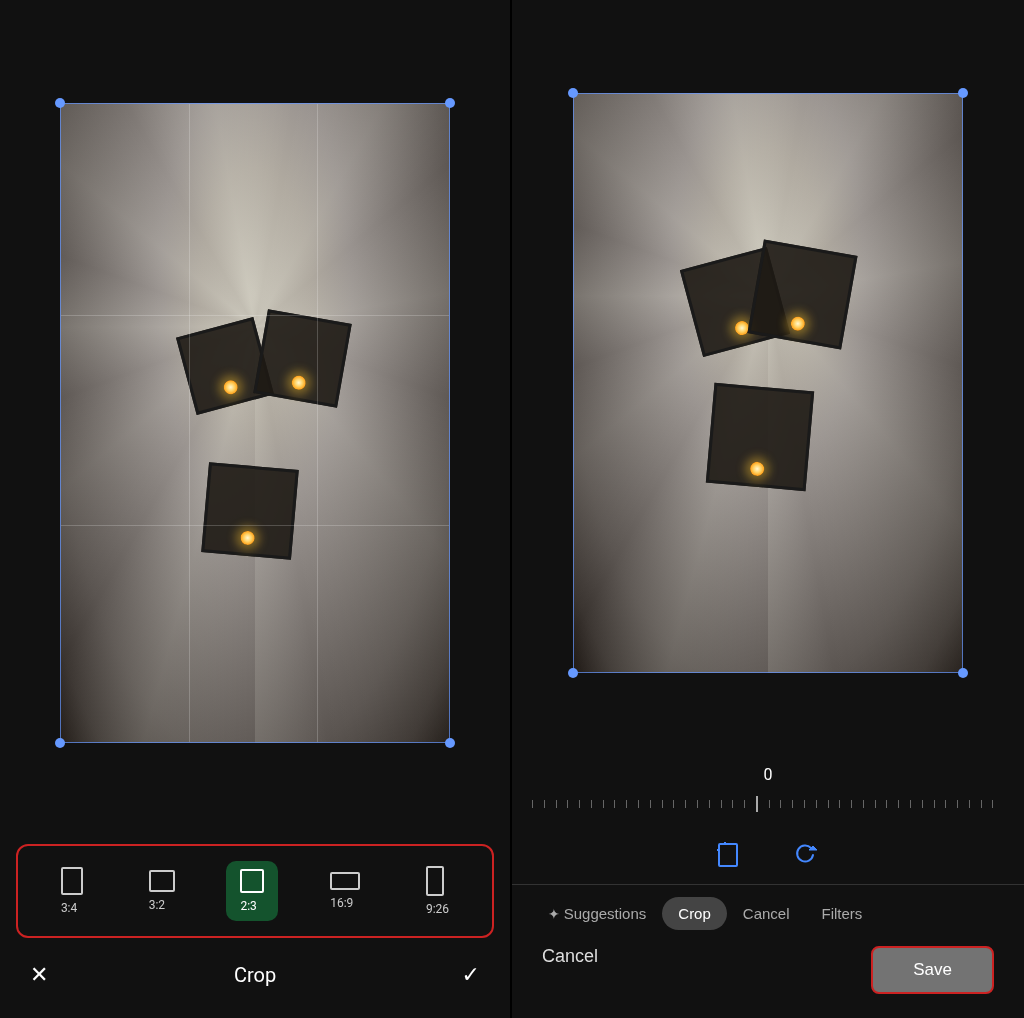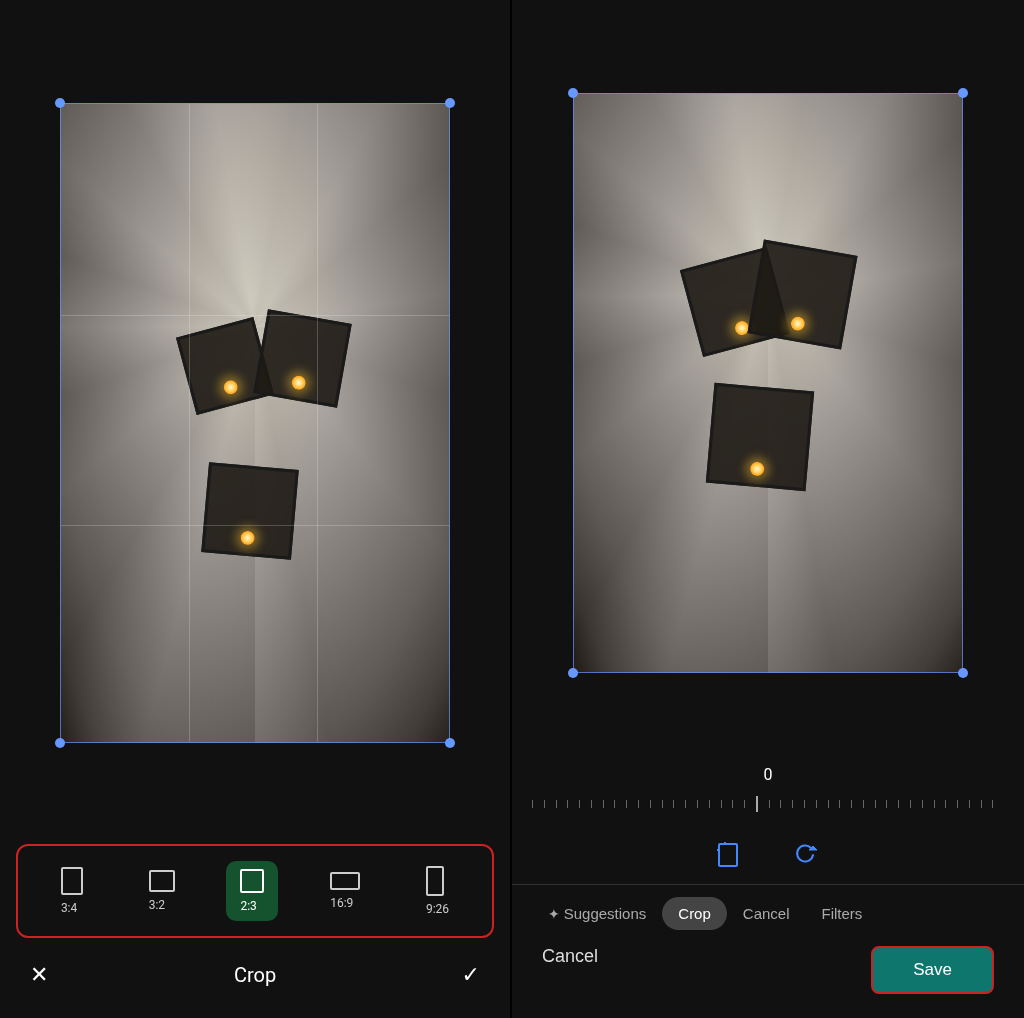--- a/index.html
+++ b/index.html
@@ -411,21 +411,21 @@
 
     .cancel-btn {
       background: none;
       border: none;
       color: #ddd;
       font-size: 18px;
       cursor: pointer;
     }
 
     .save-btn {
-      background: #0f766e;
+      background: #737373;
       border: 2px solid #cc2222;
       color: #fff;
       font-size: 17px;
       padding: 12px 40px;
       border-radius: 8px;
       cursor: pointer;
       font-weight: 500;
     }
   </style>
 </head>

